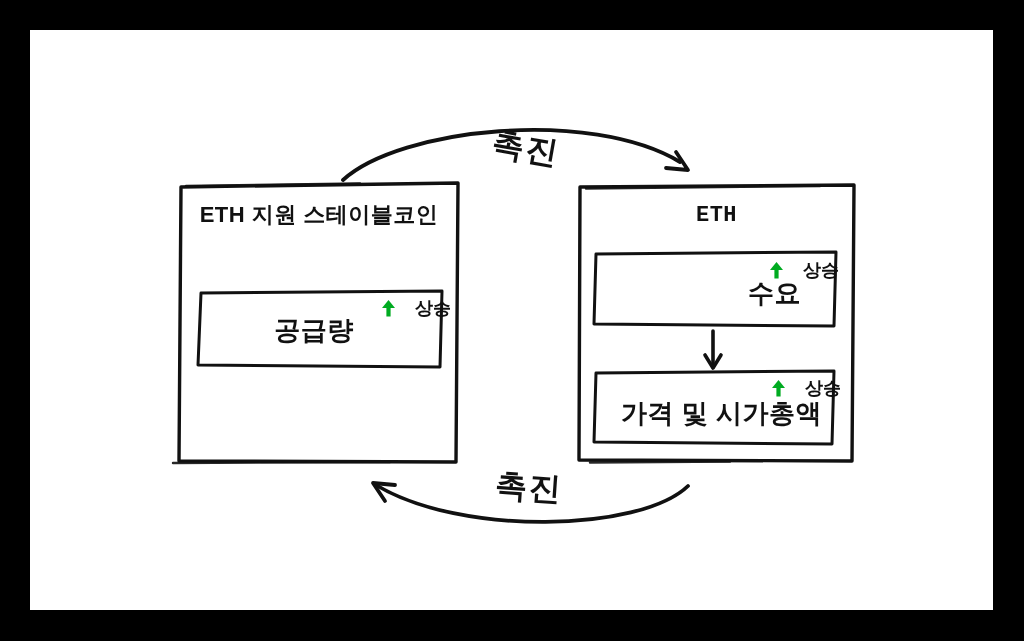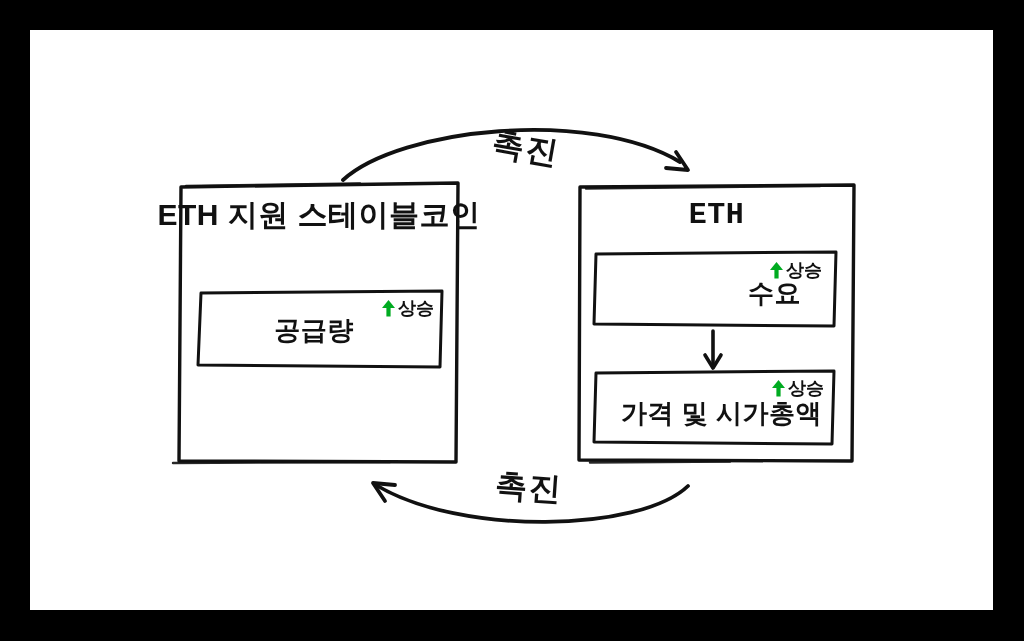--- a/index.html
+++ b/index.html
@@ -33,30 +33,30 @@
   .label {
     position: absolute;
     display: flex;
     align-items: center;
     justify-content: center;
     font-weight: 700;
     color: var(--ink, #111);
     white-space: nowrap;
     letter-spacing: 0.5px;
   }
-  .box-title { font-size: 30px; }
+  .box-title { font-size: 22px; }
   .inner-label { font-size: 26px; }
   .cycle-label { font-size: 32px; letter-spacing: 2px; }
   .rot-top { transform: rotate(10deg); }
   .rot-bottom { transform: rotate(4deg); }
   .badge {
     position: absolute;
     display: flex;
     align-items: center;
-    gap: 3px;
+    gap: 20px;
     font-weight: 700;
     font-size: 18px;
     color: var(--ink, #111);
   }
   .badge svg { display: block; }
   .badge .up-fill { fill: var(--green, #00ab21); }
 </style>
 </head>
 <body>
 

